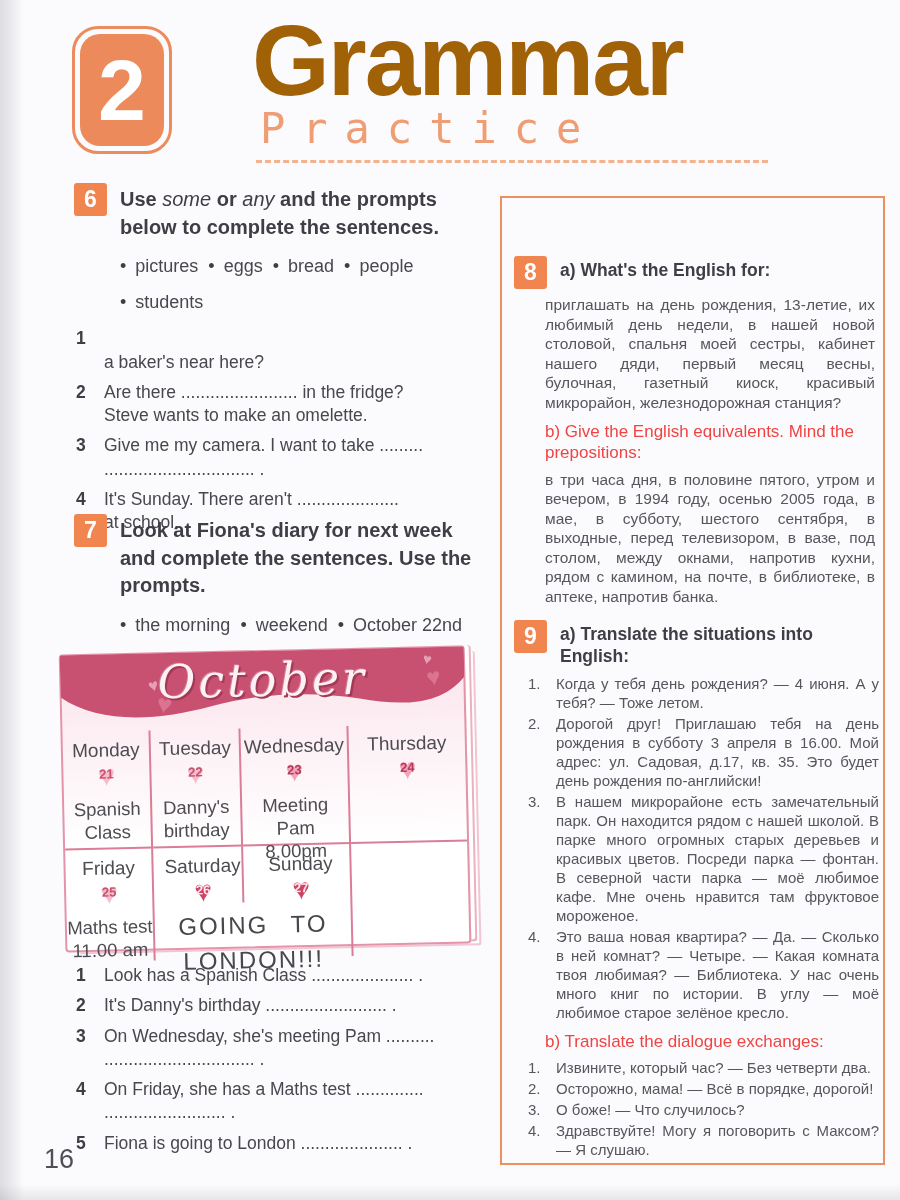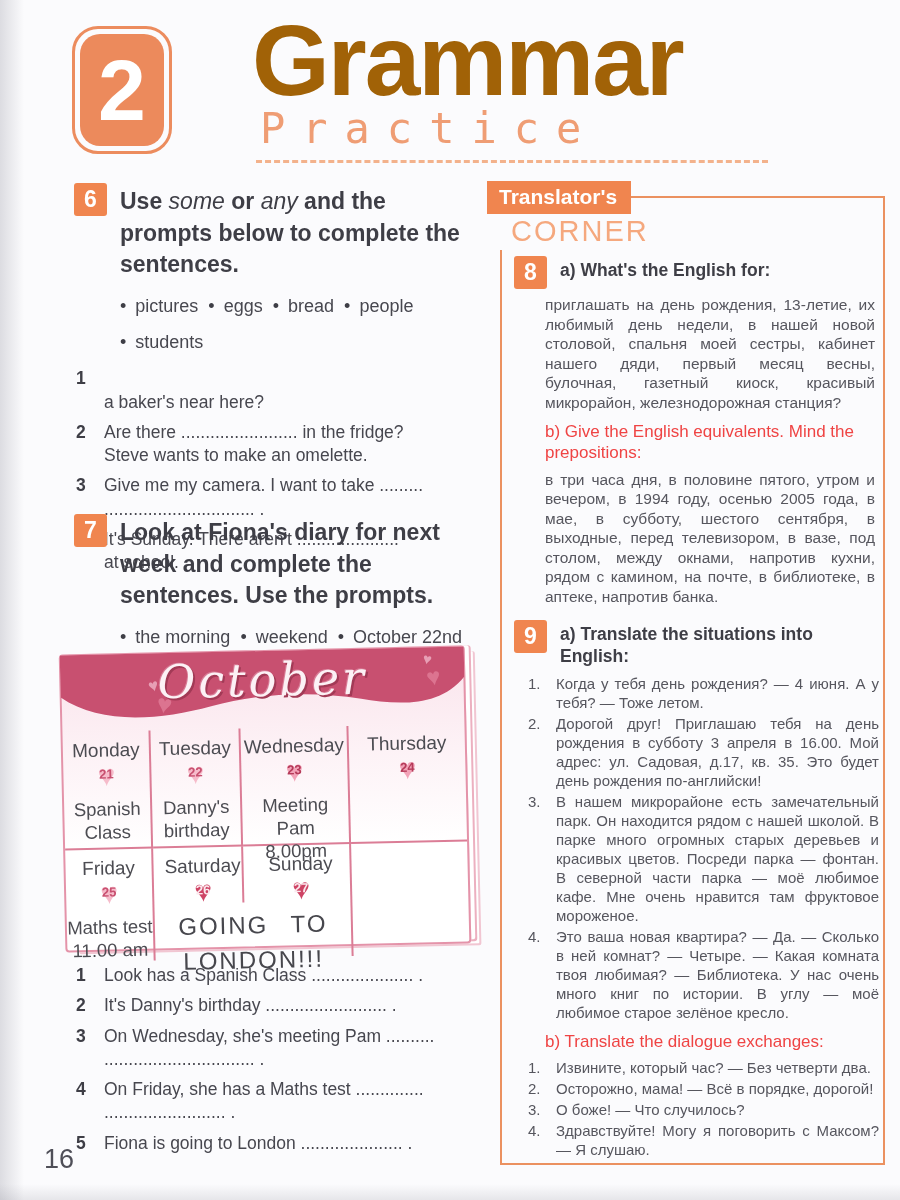--- a/index.html
+++ b/index.html
@@ -19,21 +19,21 @@
   .page-title{position:absolute;left:252px;top:10px;font-size:100px;font-weight:bold;
         color:#a16207;letter-spacing:-2px;line-height:1;}
   .page-subtitle{position:absolute;left:260px;top:106px;font-family:"DejaVu Sans Mono",monospace;
         font-size:42px;color:#EF9D74;letter-spacing:17px;line-height:1.1;}
   .title-dash{position:absolute;left:256px;top:160px;width:512px;border-top:3px dashed #F3B28C;}
 
   
   .badge{width:33px;height:33px;flex:0 0 33px;background:#F0854F;color:#fff;border-radius:3px;
         display:flex;align-items:center;justify-content:center;font-size:23px;font-weight:bold;}
   .ex-head{display:flex;gap:13px;}
-  .instr{font-weight:bold;color:#3E3E46;font-size:23px;line-height:1.38;padding-top:3px;}
+  .instr{font-weight:bold;color:#3E3E46;font-size:20px;line-height:1.38;padding-top:3px;}
   .instr em{font-weight:normal;}
   .prompts{margin:12px 0 0 46px;display:flex;flex-wrap:wrap;column-gap:24px;row-gap:5px;
         font-size:18px;color:#47474F;line-height:1.45;gap:10px;}
   .prompt::before{content:"•";margin-right:9px;color:#3E3E46;}
   .items{margin:12px 0 0 2px;}
   .item{display:flex;gap:13px;font-size:17.5px;color:#47474F;line-height:1.33;margin-bottom:7px;}
   .item .n{font-weight:bold;color:#3E3E46;width:15px;flex:0 0 15px;}
   .item .ln{white-space:nowrap;}
 
   .ex6{position:absolute;left:74px;top:183px;width:398px;}
@@ -255,24 +255,20 @@
       <span class="n">4</span>
       <span><span class="ln">On Friday, she has a Maths test ..............</span><br><span class="ln">......................... .</span></span>
     </div>
     <div class="item">
       <span class="n">5</span>
       <span><span class="ln">Fiona is going to London ..................... .</span></span>
     </div>
   </div>
 
   <div class="corner">
-    <div class="corner-label">
-      <span class="label-top">Translator's</span>
-      <span class="label-bottom">CORNER</span>
-    </div>
     <div class="corner-inner">
 
       <div class="ex-head">
         <div class="badge">8</div>
         <div class="rhead">a) What's the English for:</div>
       </div>
       <div class="rpara">приглашать на день рождения, 13-летие, их любимый день недели, в нашей новой столовой, спальня моей сестры, кабинет нашего дяди, первый месяц весны, булочная, газетный киоск, красивый микрорайон, железнодорожная станция?</div>
       <div class="rhead2">b) Give the English equivalents. Mind the prepositions:</div>
       <div class="rpara">в три часа дня, в половине пятого, утром и вечером, в 1994 году, осенью 2005 года, в мае, в субботу, шестого сентября, в выходные, перед телевизором, в вазе, под столом, между окнами, напротив кухни, рядом с камином, на почте, в библиотеке, в аптеке, напротив банка.</div>
 

